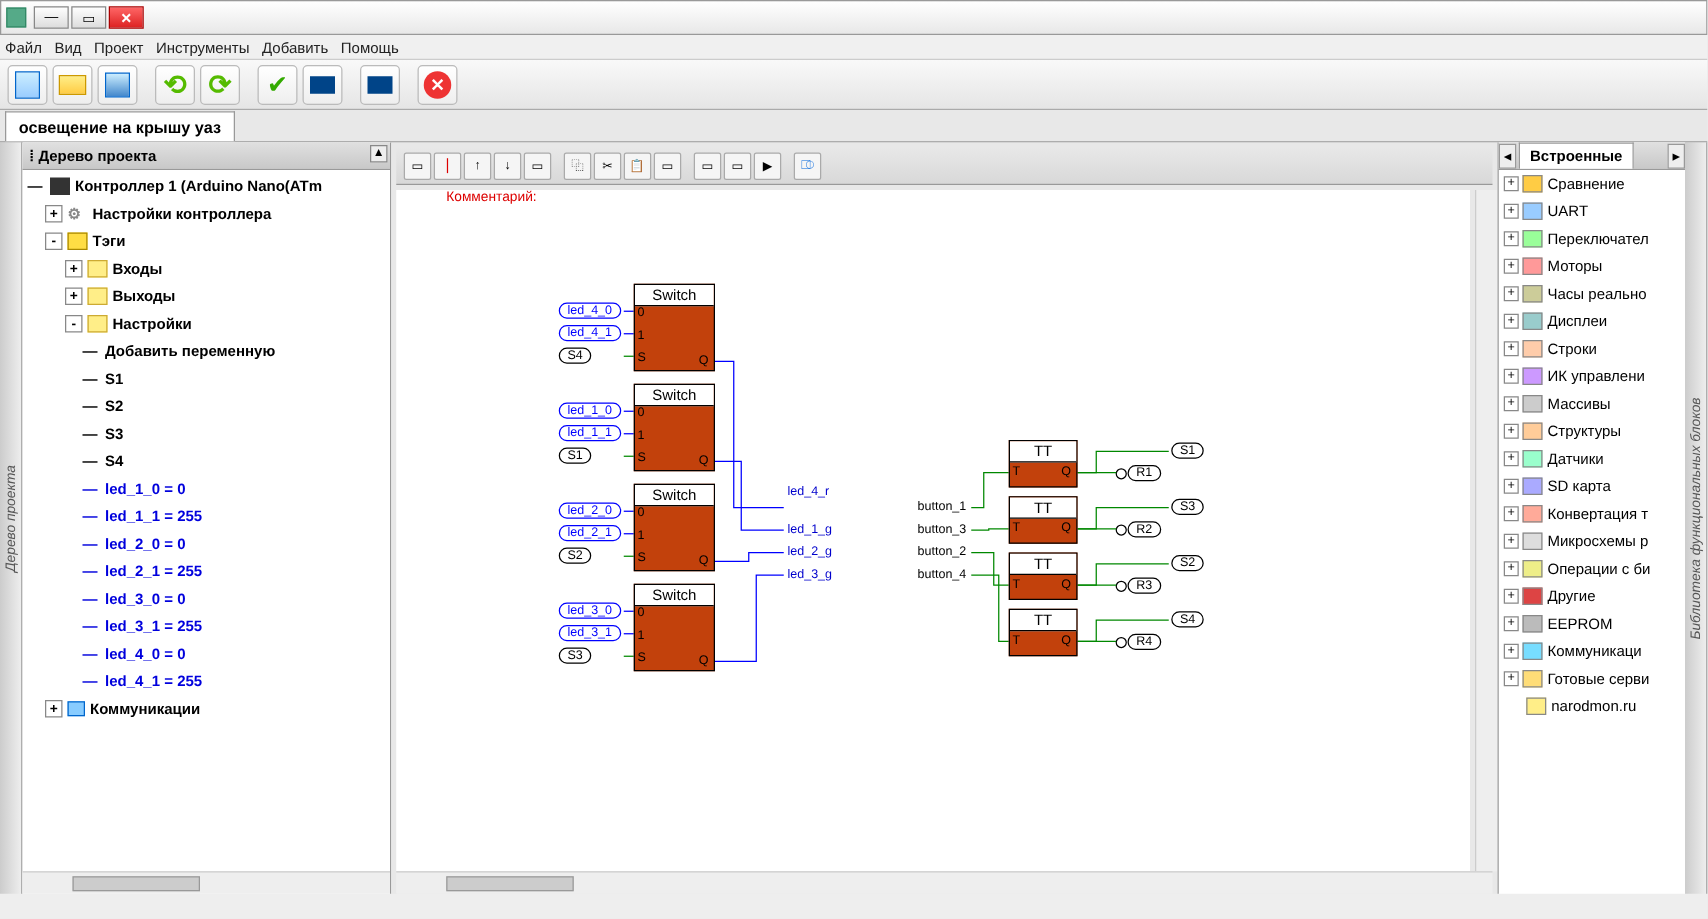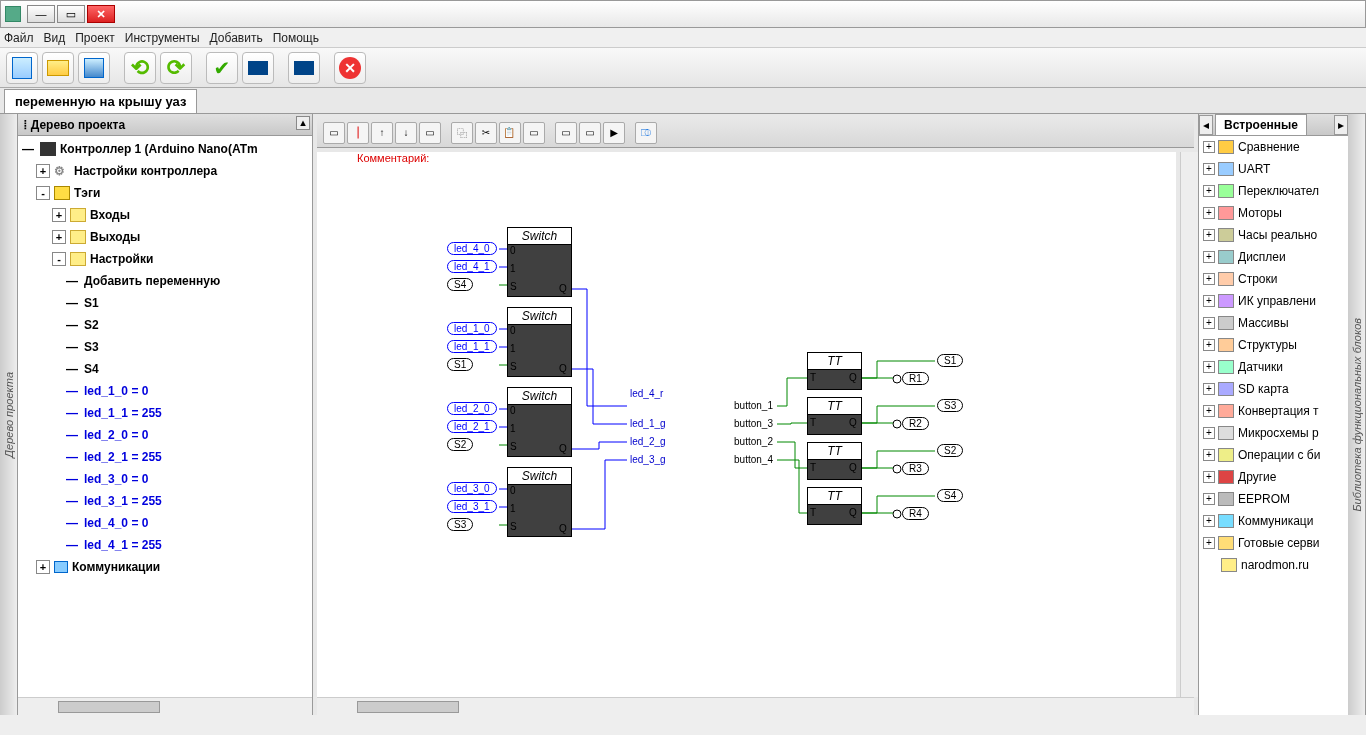--- a/index.html
+++ b/index.html
@@ -49,21 +49,21 @@
 
 .canvaswrap { flex: 1; display: flex; flex-direction: column; background:#e8e8e8;}
 .canvastb { height: 30px; background: linear-gradient(#e8e8e8,#d8d8d8); border-bottom: 1px solid #999; display: flex; align-items: center; padding: 0 6px; gap: 2px; margin:4px;}
 .canvastb .ctb { width: 22px; height: 22px; border: 1px solid #aaa; background: #f5f5f5; border-radius:2px; cursor:pointer;display:flex;align-items:center;justify-content:center;font-size:10px;}
 .canvas { flex: 1; background: #fff; position: relative; overflow: hidden; margin: 0 4px;}
 .comment { position: absolute; left: 40px; top: 0px; color: #d00; font-size: 11px; }
 .vscroll{width:18px;background:#eee;border-left:1px solid #ccc;}
 .canvasrow{display:flex;flex:1;}
 
 
-.block { position: absolute; border: 1px solid #000; background: #404040; font-size: 10px; font-style: italic; }
+.block { position: absolute; border: 1px solid #000; background: #c2410c; font-size: 10px; }
 .blockhdr { border-bottom: 1px solid #000; text-align: center; padding: 1px 4px; background:#fff;}
 .pin { position: absolute; font-size: 10px; color: #00c; }
 .pinlbl { position: absolute; font-size: 10px; color: #000; }
 .rtag { position: absolute; border: 1px solid #00f; border-radius: 8px; padding: 0 6px; font-size: 10px; color: #00f; background: #fff; }
 .stag { position: absolute; border: 1px solid #000; border-radius: 8px; padding: 0 6px; font-size: 10px; color: #000; background: #fff; }
 .otag { position: absolute; border: 1px solid #000; border-radius: 8px; padding: 0 6px; font-size: 10px; color: #000; background: #fff; }
 svg.wires { position: absolute; left: 0; top: 0; pointer-events: none; }
 
 
 .rightpanel { width: 150px; background: #fff; border-left: 1px solid #999; display: flex; flex-direction: column; }
@@ -146,21 +146,21 @@
   <div class="tbtn">
       <span class="ico-db"></span>
     </div>
   <div class="sep"></div>
   <div class="tbtn">
       <span class="ico-x" style="display:flex;align-items:center;justify-content:center;">✕</span>
     </div>
 </div>
 
 <div class="tabstrip">
-  <div class="tab">переменную на крышу уаз</div>
+  <div class="tab">освещение на крышу уаз</div>
 </div>
 
 <div class="main">
 
   <div class="sidebar-strip">
     <span>Дерево проекта</span>
   </div>
 
   <div class="treepanel">
     <div class="treehdr">

